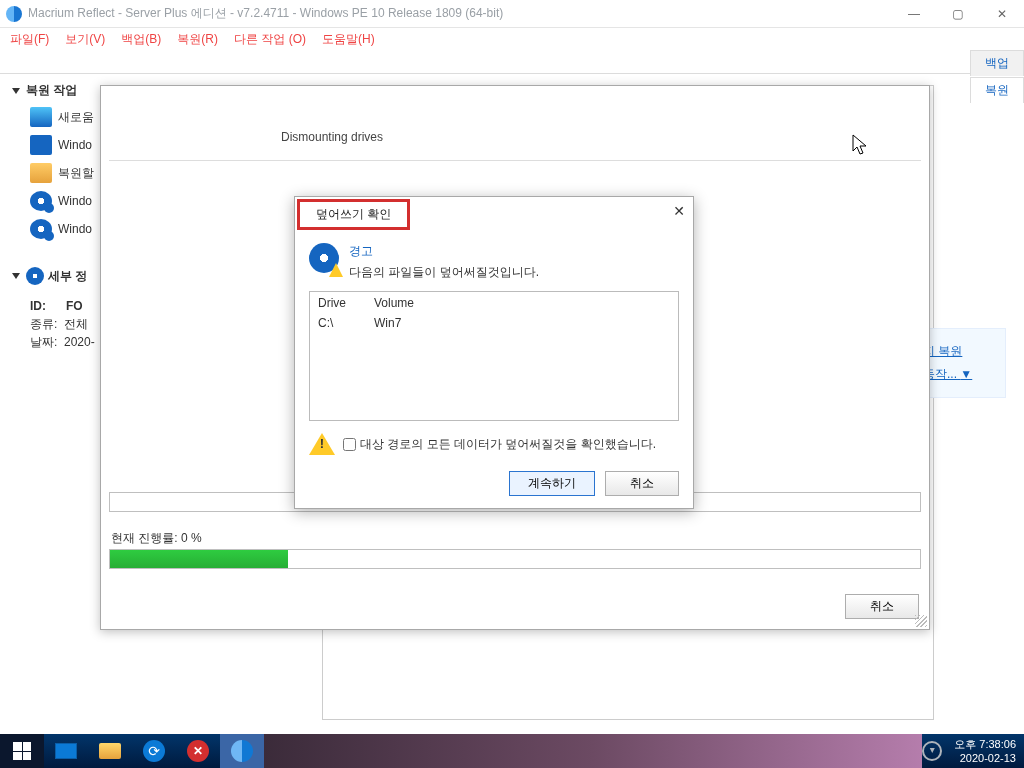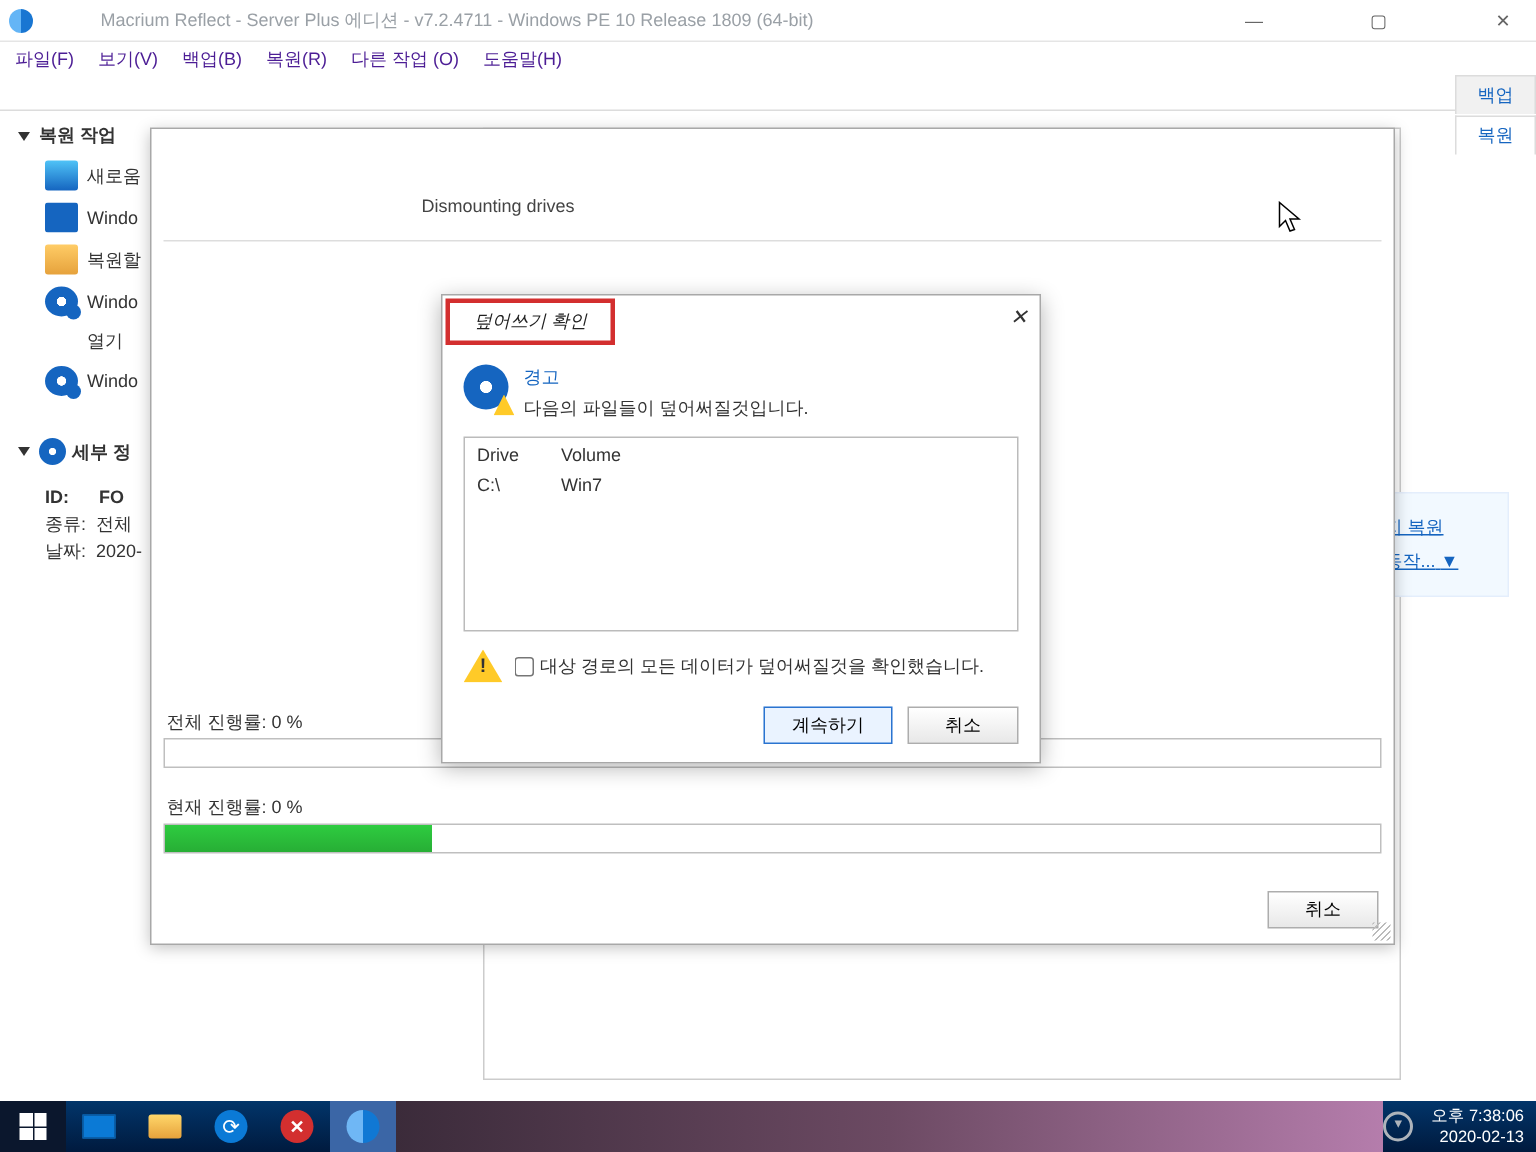--- a/index.html
+++ b/index.html
@@ -1,25 +1,25 @@
 <!DOCTYPE html>
 <html><head>
 <meta charset="utf-8">
 <style>
 * { margin:0; padding:0; box-sizing:border-box; font-family:"Malgun Gothic","Segoe UI",Tahoma,sans-serif; }
 body { width:1024px; height:768px; background:#fff; overflow:hidden; position:relative; font-size:12px; }
 
 
-.titlebar { height:28px; background:#fff; border-bottom:1px solid #e5e5e5; display:flex; align-items:center; padding-left:6px; color:#9aa0a6; font-size:12px;gap:39px; }
+.titlebar { height:28px; background:#fff; border-bottom:1px solid #e5e5e5; display:flex; align-items:center; padding-left:6px; color:#9aa0a6; font-size:12px; }
 .titlebar .app-icon { width:16px; height:16px; margin-right:6px; border-radius:50%; background:conic-gradient(#1976d2 0 50%,#64b5f6 50% 100%); }
 .titlebar .title-text { flex:1; }
 .winbtn { width:44px; height:28px; display:flex; align-items:center; justify-content:center; color:#666; }
 
 
-.menubar { height:22px; display:flex; align-items:center; padding-left:10px; gap:16px; color:#4c1d95; font-size:12px; }
+.menubar { height:22px; display:flex; align-items:center; padding-left:10px; gap:16px; color:#ef4444; font-size:12px; }
 .menubar span { cursor:default; }
 
 
 .tabrow { height:24px; display:flex; align-items:end; padding-left:6px; border-bottom:1px solid #dcdcdc; position:relative;flex-direction:column; }
 .tab { padding:4px 14px 4px; border:1px solid transparent; border-bottom:none; color:#1565c0; font-size:12px; }
 .tab.active { border-color:#dcdcdc; background:#fff; position:relative; top:1px; }
 .tab.inactive { background:#f1f1f1; border-color:#dcdcdc; }
 
 
 .leftnav { position:absolute; left:4px; top:76px; width:140px; }
@@ -50,21 +50,21 @@
 .pbar { height:20px; border:1px solid #bfbfbf; background:#fff; }
 .pbar .fill { height:100%; background:linear-gradient(#2ecc40,#27ae35); }
 
 .pd-footer { position:absolute; right:10px; bottom:10px; }
 .btn { display:inline-block; min-width:74px; padding:3px 18px; border:1px solid #adadad; background:linear-gradient(#fff,#e8e8e8); font-size:12px; text-align:center; }
 .btn.primary { border-color:#2a74d0; background:#eaf3ff; }
 .pd-grip { position:absolute; right:2px; bottom:2px; width:12px; height:12px; background:repeating-linear-gradient(135deg,#bbb 0 1px,transparent 1px 3px); }
 
 
 .confirm-dialog { position:absolute; left:294px; top:196px; width:400px; background:#fff; border:1px solid #a8a8a8; box-shadow:0 3px 14px rgba(0,0,0,.3); }
-.cd-title { position:relative; height:32px; display:flex; align-items:center;font-style:italic; }
+.cd-title { position:relative; height:32px; display:flex; align-items:center; }
 .cd-title .hl { position:absolute; left:0; top:0; padding:4px 16px; border:3px solid #d32f2f; color:#222; font-size:12px; margin:2px; }
 .cd-close { position:absolute; right:8px; top:6px; font-size:14px; color:#333; cursor:default; }
 
 .cd-body { padding:14px 14px 6px; }
 .cd-warn { display:flex; gap:10px; align-items:flex-start; margin-bottom:10px; }
 .cd-warn .wicon { width:30px; height:30px; flex:none; background:radial-gradient(circle at 50% 50%,#fff 0 18%,#1565c0 20% 100%); border-radius:50%; position:relative; }
 .cd-warn .wicon::after { content:""; position:absolute; right:-4px; bottom:-4px; width:14px; height:14px; background:#ffca28; clip-path:polygon(50% 0,100% 100%,0 100%); }
 .cd-warn .wtxt .t1 { color:#1565c0; font-size:12px; margin-bottom:4px; }
 .cd-warn .wtxt .t2 { color:#333; font-size:12px; }
 
@@ -148,23 +148,20 @@
       <span>Windo</span>
     </div>
   <div class="nav-item">
       <div class="nav-icon ic-folder"></div>
       <span>복원할</span>
     </div>
   <div class="nav-item">
       <div class="nav-icon ic-disk"></div>
       <span>Windo</span>
     </div>
-  <div class="nav-item" style="padding-left:54px">
-      <span>열기</span>
-    </div>
   <div class="nav-item">
       <div class="nav-icon ic-disk"></div>
       <span>Windo</span>
     </div>
 
   <div class="nav-section" style="margin-top:18px">
       <span class="tri"></span>
       <div class="nav-icon ic-lens" style="width:18px;height:18px"></div>
       <span>세부 정</span>
     </div>
@@ -180,21 +177,20 @@
 <div class="rightlinks">
   <a>지 복원</a>
   <a><span>동작...</span> <span>▼</span></a>
 </div>
 
 <div class="progress-dialog">
   <div class="pd-header">Dismounting drives</div>
   <div class="pd-sep"></div>
 
   <div class="progress-section">
-    <div class="plabel">전체 진행률:  0 %</div>
     <div class="pbar">
         <div class="fill" style="width:0%"></div>
       </div>
     <div class="plabel" style="margin-top:18px">현재 진행률:  0 %</div>
     <div class="pbar">
         <div class="fill" id="curfill" style="width: 22%;"></div>
       </div>
   </div>
 
   <div class="pd-footer">

